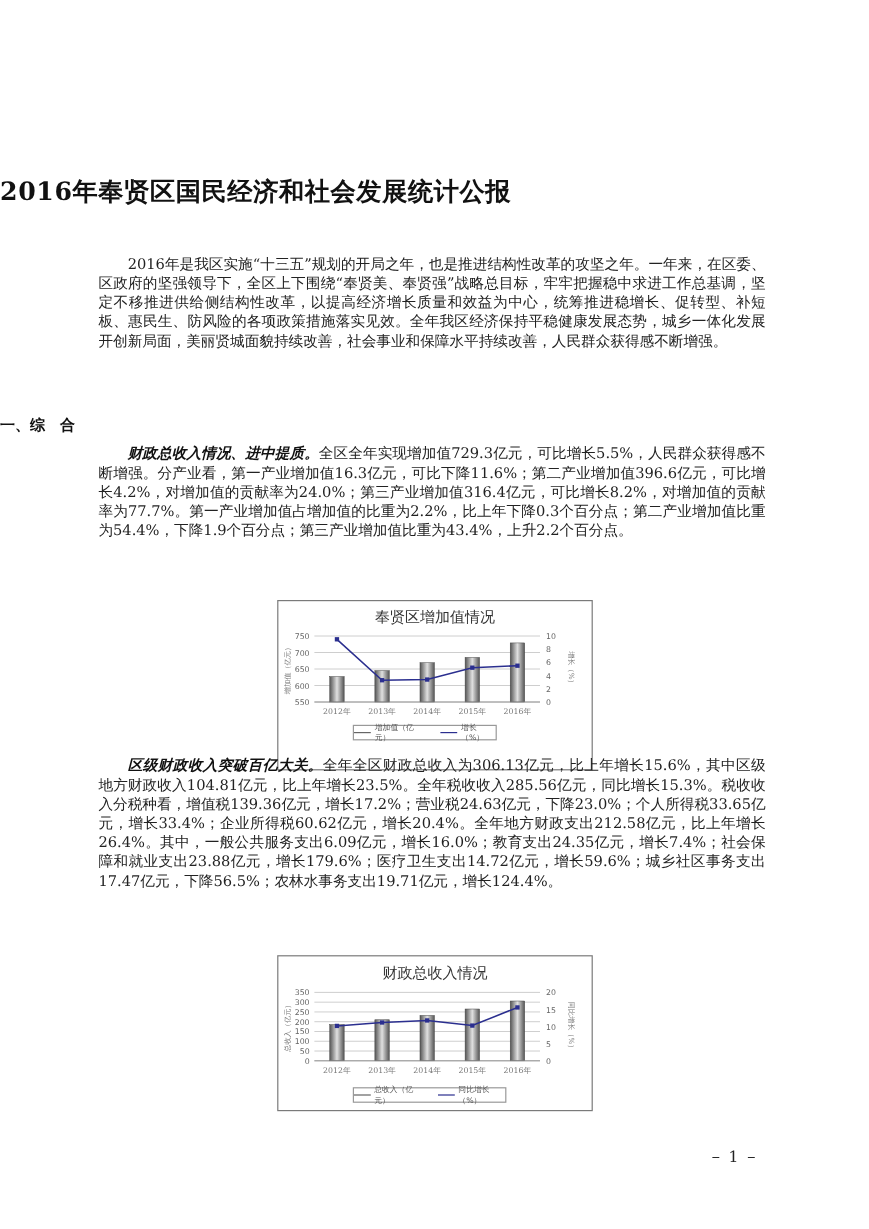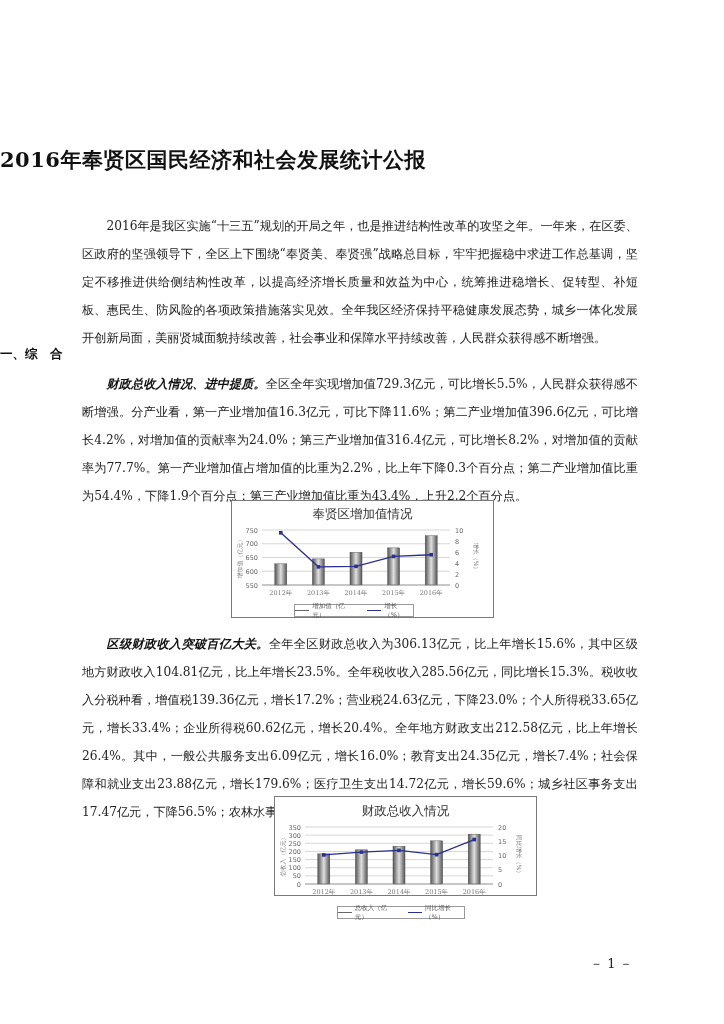--- a/index.html
+++ b/index.html
@@ -1,20 +1,20 @@
 <!DOCTYPE html>
 <html><head>
 <meta charset="utf-8">
 <style>
   html, body { margin: 0; padding: 0; background: #ffffff; }
   body { width: 724px; height: 1024px; position: relative; overflow: hidden;
          font-family: "DejaVu Serif", "Liberation Serif", serif; color: #1a1a1a; }
   .title { position: absolute; left: 0; width: 724px; top: 146px; text-align: left;
            font-size: 21px; font-weight: bold; letter-spacing: 0.5px; color: #111; }
-  .para { position: absolute; left: 82px; width: 556px; font-size: 12.2px; line-height: 28px;
+  .para { position: absolute; left: 82px; width: 556px; font-size: 12.2px; line-height: 16px;
           text-align: justify; text-indent: 2em; color: #222; }
   .para .lead { font-weight: bold; font-style: italic; color: #111; }
   .heading { position: absolute; left: 0; width: 724px; font-size: 12.5px;
              font-weight: bold; color: #111; }
   .chart { position: absolute; background: #fff; border: 1px solid #7a7a7a; box-sizing: border-box; }
   .chart-title { position: absolute; left: 0; right: 0; text-align: center; font-size: 12.5px; color: #333; }
   .chart svg { position: absolute; left: 0; top: 0; }
   .legend { position: absolute; border: 1px solid #999; font-size: 6.5px; color: #555;
             display: flex; align-items: center; justify-content: center; gap: 14px; background:#fff;
             font-family: "DejaVu Sans", sans-serif; }
@@ -27,21 +27,21 @@
 <body>
 
 <div class="title">2016年奉贤区国民经济和社会发展统计公报</div>
 
 <div class="para" style="top:212px;">2016年是我区实施“十三五”规划的开局之年，也是推进结构性改革的攻坚之年。一年来，在区委、区政府的坚强领导下，全区上下围绕“奉贤美、奉贤强”战略总目标，牢牢把握稳中求进工作总基调，坚定不移推进供给侧结构性改革，以提高经济增长质量和效益为中心，统筹推进稳增长、促转型、补短板、惠民生、防风险的各项政策措施落实见效。全年我区经济保持平稳健康发展态势，城乡一体化发展开创新局面，美丽贤城面貌持续改善，社会事业和保障水平持续改善，人民群众获得感不断增强。</div>
 
 <div class="heading" style="top:346px;">一、综　合</div>
 
 <div class="para" style="top:370px;"><span class="lead">财政总收入情况、进中提质。</span><span>全区全年实现增加值729.3亿元，可比增长5.5%，人民群众获得感不断增强。分产业看，第一产业增加值16.3亿元，可比下降11.6%；第二产业增加值396.6亿元，可比增长4.2%，对增加值的贡献率为24.0%；第三产业增加值316.4亿元，可比增长8.2%，对增加值的贡献率为77.7%。第一产业增加值占增加值的比重为2.2%，比上年下降0.3个百分点；第二产业增加值比重为54.4%，下降1.9个百分点；第三产业增加值比重为43.4%，上升2.2个百分点。</span></div>
 
-<div class="chart" style="left:231px; top:500px; width:263px; height:118px;">
+<div class="chart" style="left:231px; top:500px; width:263px; height:142px;">
   <div class="chart-title" style="top:5px;">奉贤区增加值情况</div>
   <svg id="chart1" width="263" height="118">
       <defs>
         <linearGradient id="chart1-grad" x1="0" x2="1">
           <stop offset="0" stop-color="#555555"></stop>
           <stop offset="0.25" stop-color="#9a9a9a"></stop>
           <stop offset="0.5" stop-color="#e0e0e0"></stop>
           <stop offset="0.75" stop-color="#9a9a9a"></stop>
           <stop offset="1" stop-color="#555555"></stop>
         </linearGradient>
@@ -89,21 +89,21 @@
       </span>
     <span>
         <i class="blue"></i>
         <b style="font-weight:normal">增长（%）</b>
       </span>
   </div>
 </div>
 
 <div class="para" style="top:630px;"><span class="lead">区级财政收入突破百亿大关。</span><span>全年全区财政总收入为306.13亿元，比上年增长15.6%，其中区级地方财政收入104.81亿元，比上年增长23.5%。全年税收收入285.56亿元，同比增长15.3%。税收收入分税种看，增值税139.36亿元，增长17.2%；营业税24.63亿元，下降23.0%；个人所得税33.65亿元，增长33.4%；企业所得税60.62亿元，增长20.4%。全年地方财政支出212.58亿元，比上年增长26.4%。其中，一般公共服务支出6.09亿元，增长16.0%；教育支出24.35亿元，增长7.4%；社会保障和就业支出23.88亿元，增长179.6%；医疗卫生支出14.72亿元，增长59.6%；城乡社区事务支出17.47亿元，下降56.5%；农林水事务支出19.71亿元，增长124.4%。</span></div>
 
-<div class="chart" style="left:231px; top:796px; width:263px; height:100px;margin-left:43px;">
+<div class="chart" style="left:231px; top:796px; width:263px; height:130px;">
   <div class="chart-title" style="top:6px;">财政总收入情况</div>
   <svg id="chart2" width="263" height="127">
       <defs>
         <linearGradient id="chart2-grad" x1="0" x2="1">
           <stop offset="0" stop-color="#555555"></stop>
           <stop offset="0.25" stop-color="#9a9a9a"></stop>
           <stop offset="0.5" stop-color="#e0e0e0"></stop>
           <stop offset="0.75" stop-color="#9a9a9a"></stop>
           <stop offset="1" stop-color="#555555"></stop>
         </linearGradient>

